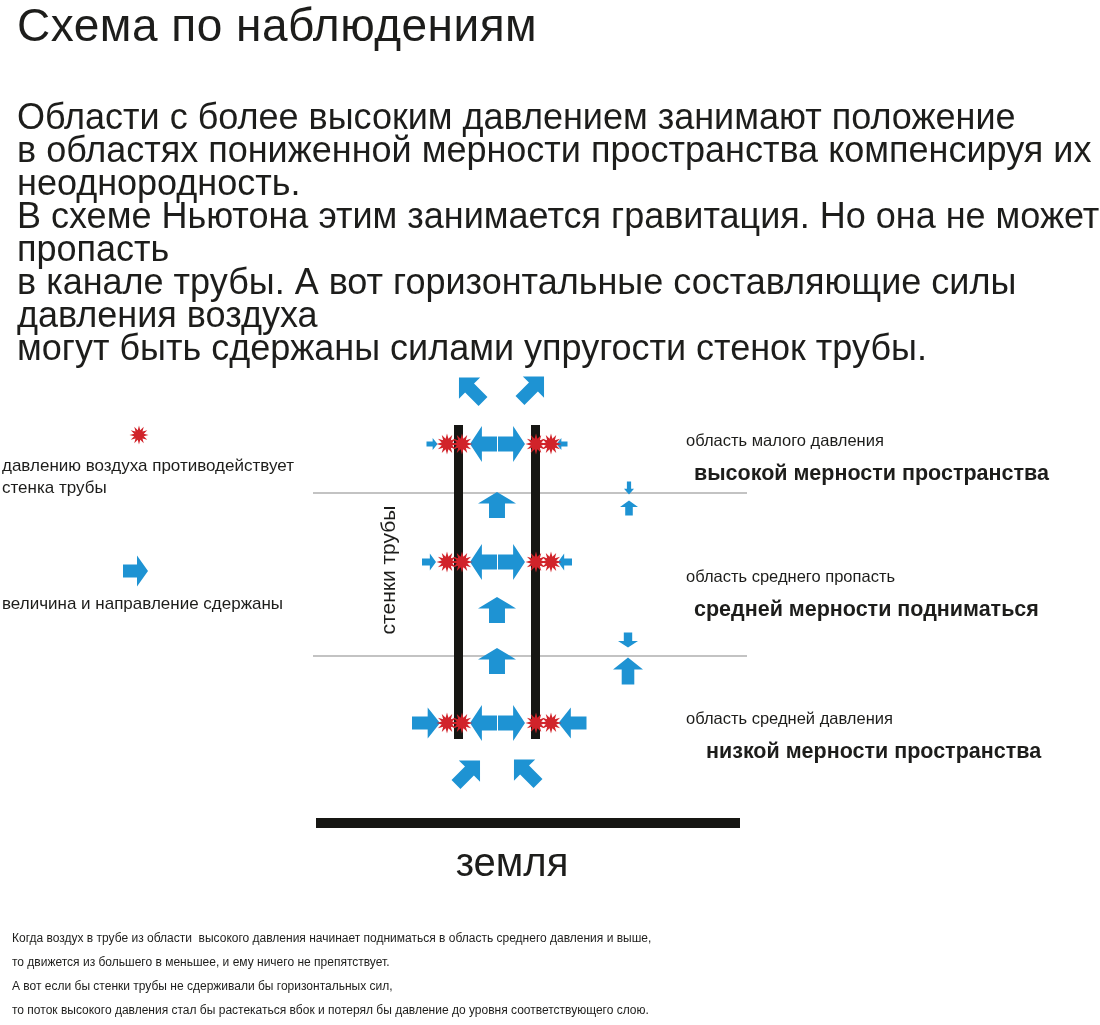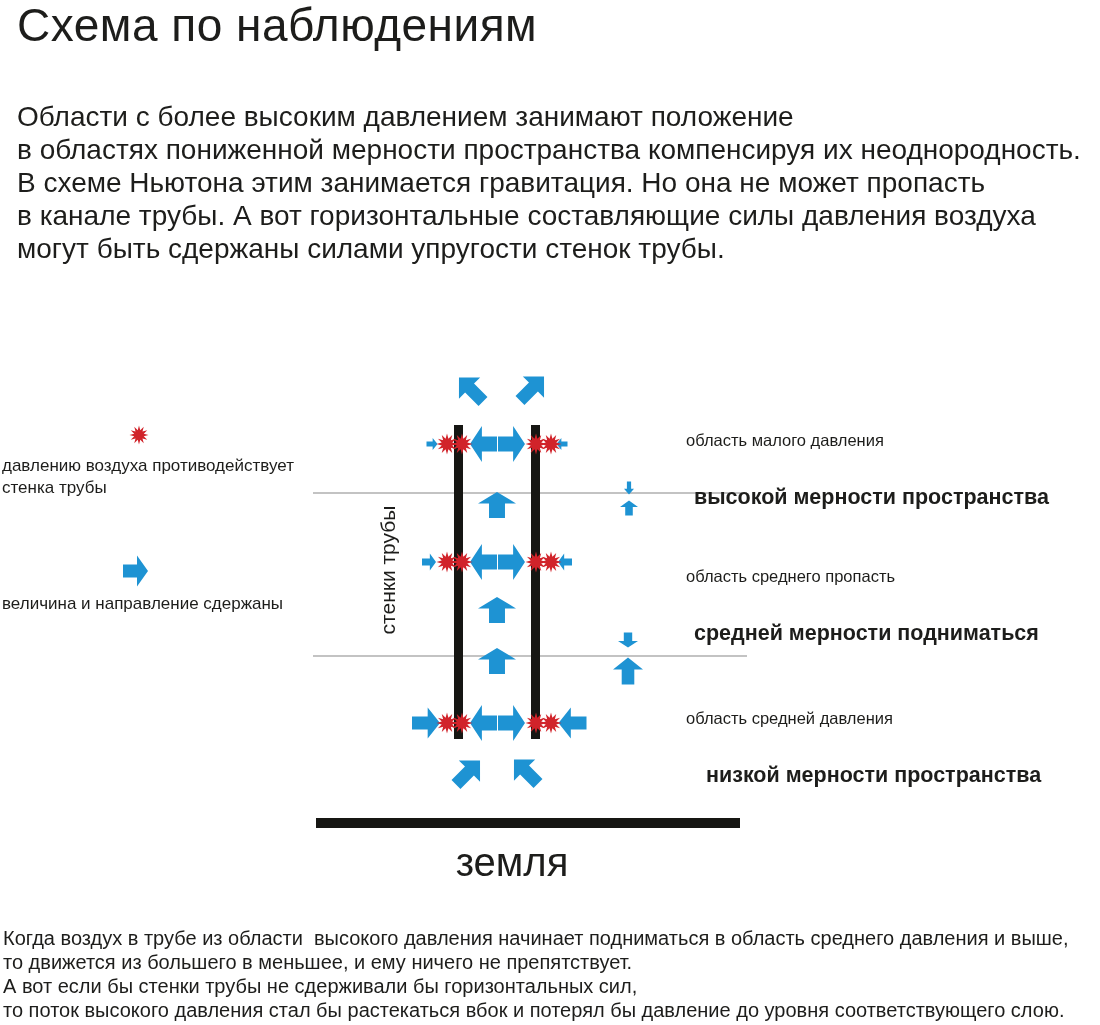--- a/index.html
+++ b/index.html
@@ -3,34 +3,34 @@
 <meta charset="utf-8">
 <style>
   html,body{margin:0;padding:0;background:#ffffff;}
   body{
     width:1100px;height:1025px;position:relative;overflow:hidden;
     font-family:"Liberation Sans","DejaVu Sans",sans-serif;
     color:#1d1d1b;
   }
   .abs{position:absolute;white-space:pre-wrap;}
   .title{left:17px;top:-2px;font-size:46px;letter-spacing:0.5px;}
-  .intro{left:17px;top:100px;font-size:28px;line-height:33px;}
+  .intro{left:17px;top:100px;font-size:36px;line-height:33px;}
   .legend-text-1{left:2px;top:455px;font-size:17px;line-height:22px;}
   .legend-text-2{left:2px;top:594px;font-size:17px;}
   .walls-label{
     left:388px;top:570px;font-size:21px;white-space:nowrap;
     transform:translate(-50%,-50%) rotate(-90deg);
   }
   .region-pressure{font-size:16.5px;white-space:nowrap;}
-  .region-dim{font-size:21.5px;font-weight:bold;white-space:nowrap;margin-top:24px;}
+  .region-dim{font-size:21.5px;font-weight:bold;white-space:nowrap;}
   .rp0{left:686px;top:431px;} .rd0{left:694px;top:461px;}
   .rp1{left:686px;top:567px;} .rd1{left:694px;top:597px;}
   .rp2{left:686px;top:709px;} .rd2{left:706px;top:739px;}
   .ground-label{left:512px;top:840px;font-size:40px;transform:translateX(-50%);white-space:nowrap;}
-  .footer{left:3px;top:926px;font-size:20px;line-height:24px;}
+  .footer{left:12px;top:926px;font-size:12px;line-height:24px;}
   svg.diagram{position:absolute;left:0;top:0;}
 </style>
 </head>
 <body>
 
 <svg class="diagram" width="1100" height="1025" viewBox="0 0 1100 1025">
   <defs>
     <polygon id="arr" points="-50,-21 6,-21 6,-50 50,0 6,50 6,21 -50,21"></polygon>
     <polygon id="burst" points="50,0 25.1,6.7 43.3,25 18.4,18.4 25,43.3 6.7,25.1 0,50 -6.7,25.1 -25,43.3 -18.4,18.4 -43.3,25 -25.1,6.7 -50,0 -25.1,-6.7 -43.3,-25 -18.4,-18.4 -25,-43.3 -6.7,-25.1 0,-50 6.7,-25.1 25,-43.3 18.4,-18.4 43.3,-25 25.1,-6.7"></polygon>
   </defs>

